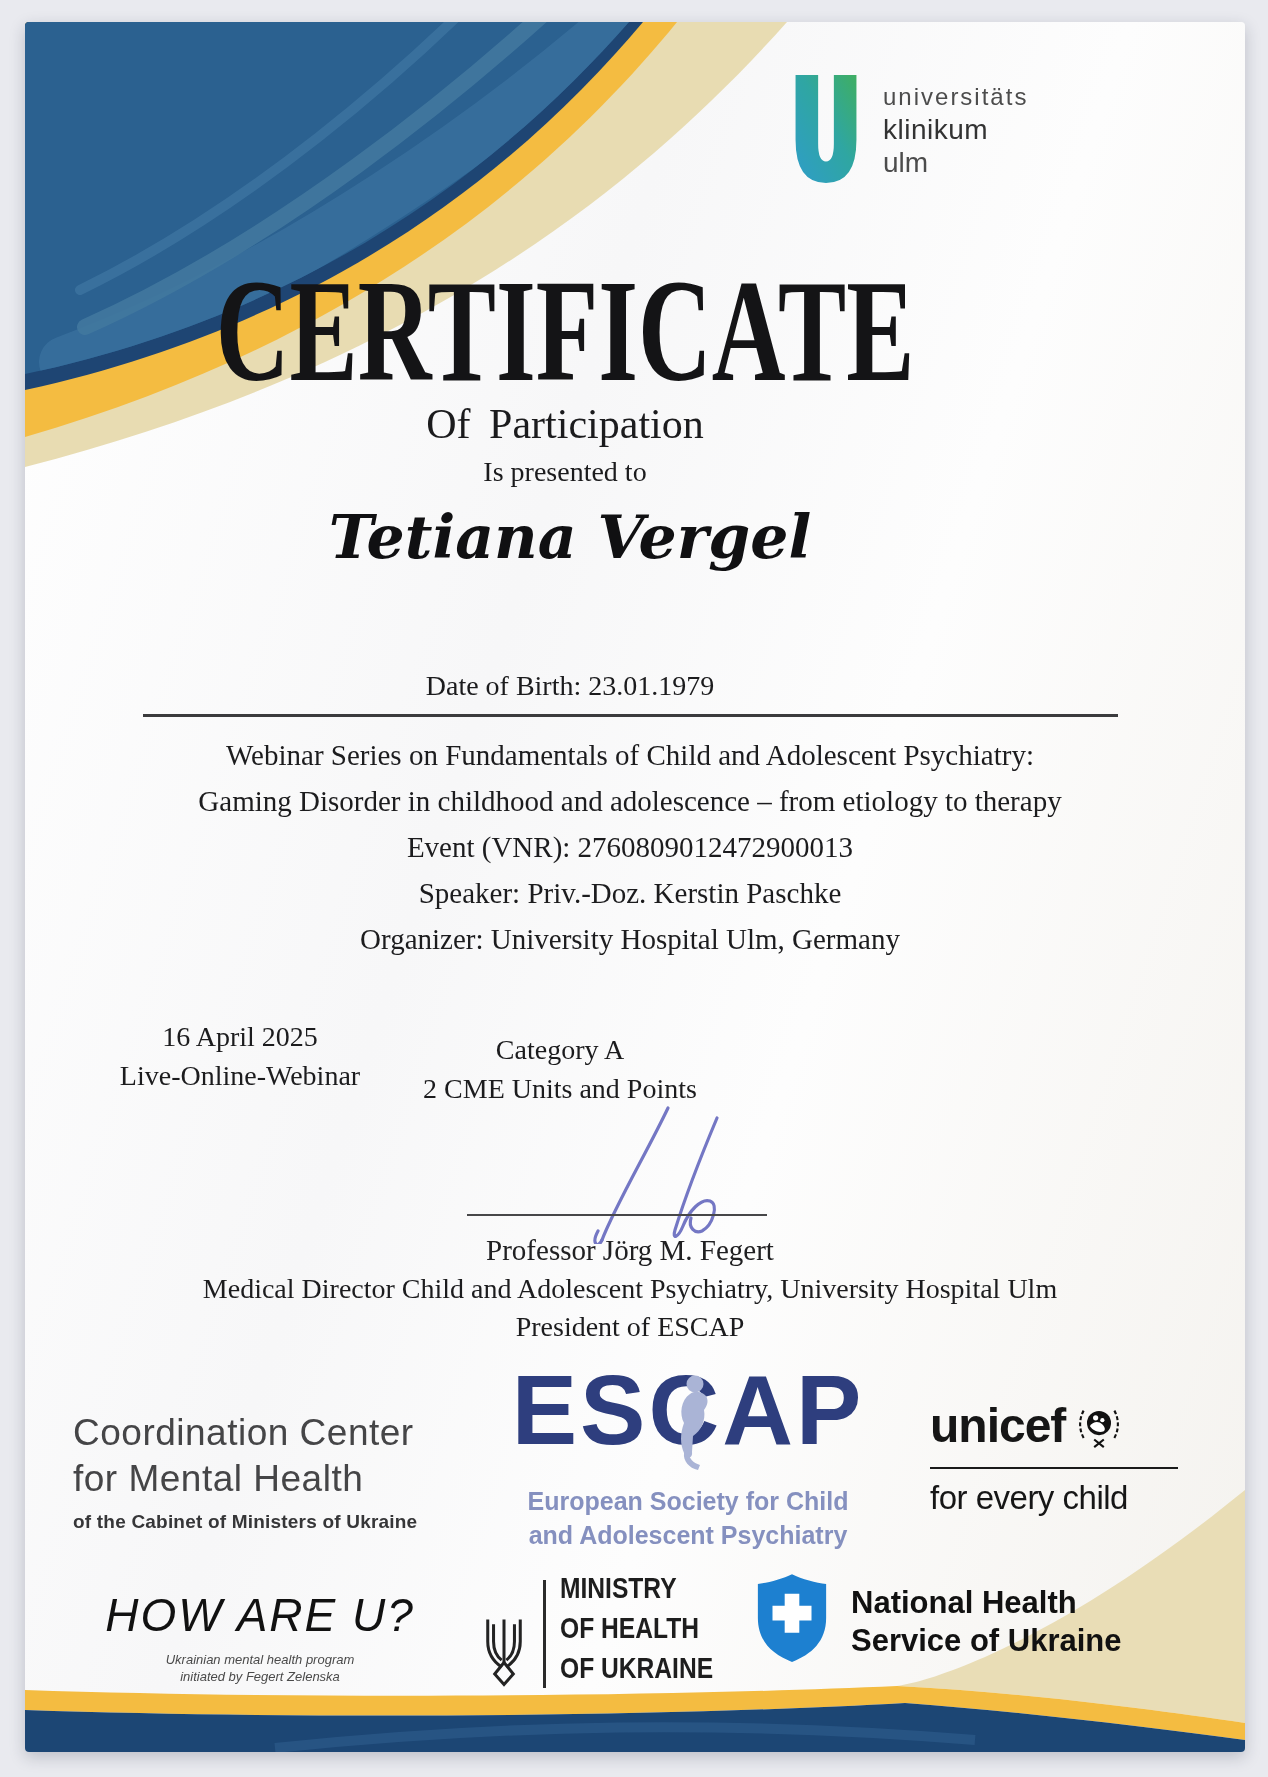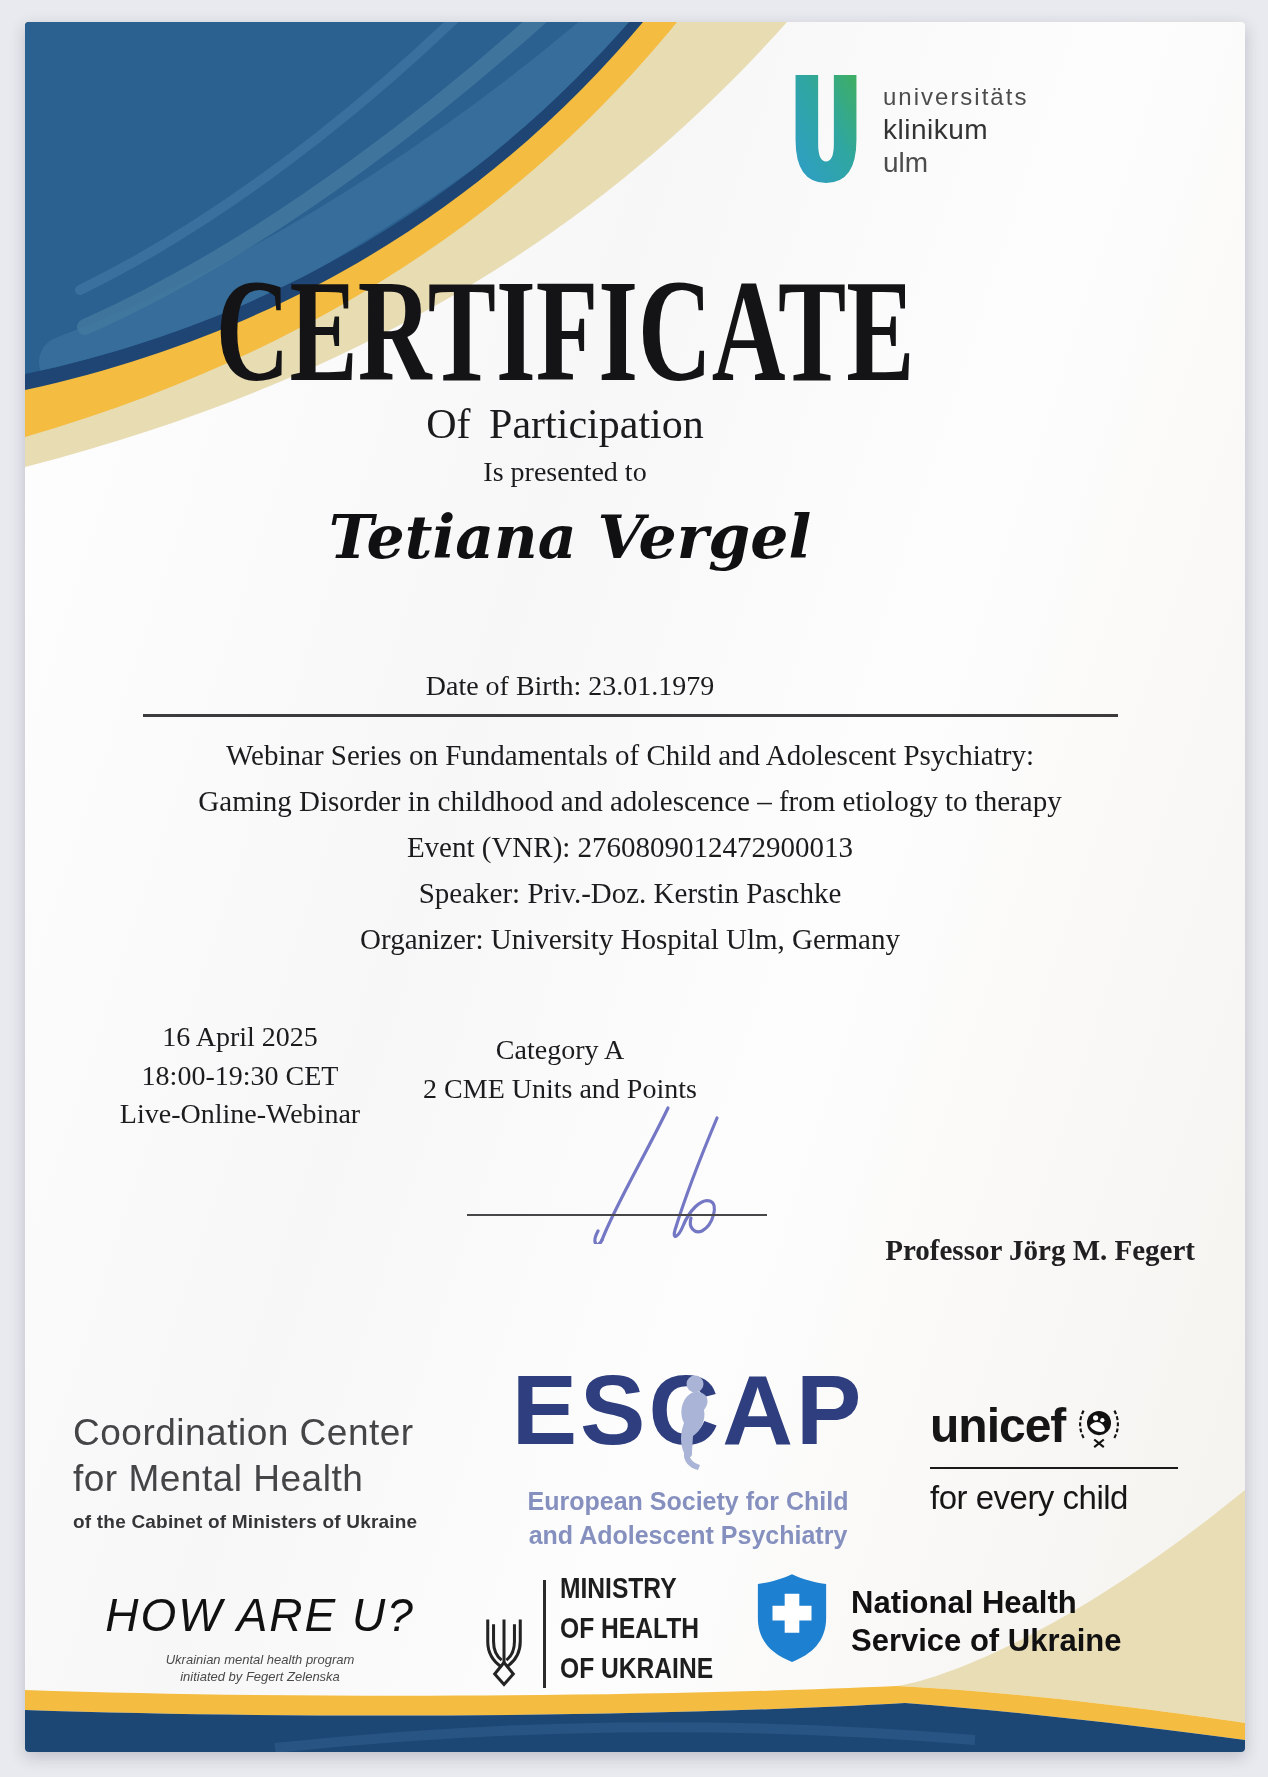--- a/index.html
+++ b/index.html
@@ -52,21 +52,21 @@
 
   
   .details{font-size:28px;line-height:38.5px;color:#1c1c1e;}
   .col-schedule{left:55px;top:996px;width:320px;text-align:center;}
   .col-credits{left:375px;top:1009px;width:320px;text-align:center;}
   .col-accred{left:712px;top:995px;width:310px;text-align:left;}
 
   
   .sig-svg{left:430px;top:1082px;width:330px;height:140px;}
   .sig-line{left:442px;top:1192px;width:300px;height:2px;background:#474749;}
-  .sig-name{left:40px;top:1212px;width:1130px;text-align:right;font-size:29px;font-weight:700;color:#202022;}
+  .sig-name{left:40px;top:1212px;width:1130px;text-align:center;font-size:29px;font-weight:400;color:#202022;}
   .sig-roles{left:40px;top:1248px;width:1130px;text-align:center;font-size:28px;line-height:37.5px;color:#1c1c1e;}
 
   
   .coord{left:48px;top:1388px;color:#454547;}
   .coord-big{font-size:37px;line-height:46px;letter-spacing:.5px;}
   .coord-small{font-size:19px;font-weight:bold;color:#363638;margin-top:9px;letter-spacing:.2px;}
 
   .escap{left:480px;top:1338px;width:366px;text-align:center;}
   .escap-word{font-size:98px;line-height:1.04;font-weight:bold;color:#2e3e7e;letter-spacing:3px;}
   .escap-child{left:166px;top:14px;width:44px;height:98px;}
@@ -150,35 +150,38 @@
   <div class="abs event">
     <div>Webinar Series on Fundamentals of Child and Adolescent Psychiatry:</div>
     <div>Gaming Disorder in childhood and adolescence – from etiology to therapy</div>
     <div>Event (VNR): 2760809012472900013</div>
     <div>Speaker: Priv.-Doz. Kerstin Paschke</div>
     <div>Organizer: University Hospital Ulm, Germany</div>
   </div>
 
   <div class="abs details col-schedule">
     <div>16 April 2025</div>
-    <div>18:00-19:30 CET</div>
     <div>Live-Online-Webinar</div>
   </div>
   <div class="abs details col-credits">
     <div>Category A</div>
     <div>2 CME Units and Points</div>
   </div>
 
   <svg class="abs sig-svg" viewBox="0 0 330 140" fill="none" stroke="#7477c4" stroke-width="3.2" stroke-linecap="round">
     <path d="M213,4 C192,48 160,102 147,136"></path>
     <path d="M147,136 C143,145 136,140 143,127"></path>
     <path d="M262,14 C246,52 228,100 220,126 C217,136 223,134 228,122 C234,107 246,94 255,97 C264,100 258,121 247,127 C240,130 233,124 236,114"></path>
   </svg>
   <div class="abs sig-line"></div>
   <div class="abs sig-name">Professor Jörg M. Fegert</div>
+  <div class="abs sig-roles">
+    <div>Medical Director Child and Adolescent Psychiatry, University Hospital Ulm</div>
+    <div>President of ESCAP</div>
+  </div>
 
   <div class="abs coord sans">
     <div class="coord-big">Coordination Center</div>
     <div class="coord-big">for Mental Health</div>
     <div class="coord-small">of the Cabinet of Ministers of Ukraine</div>
   </div>
 
   <div class="abs escap sans">
     <div class="escap-word">ESCAP</div>
     <svg class="abs escap-child" viewBox="0 0 44 98" fill="#aab4d6">

